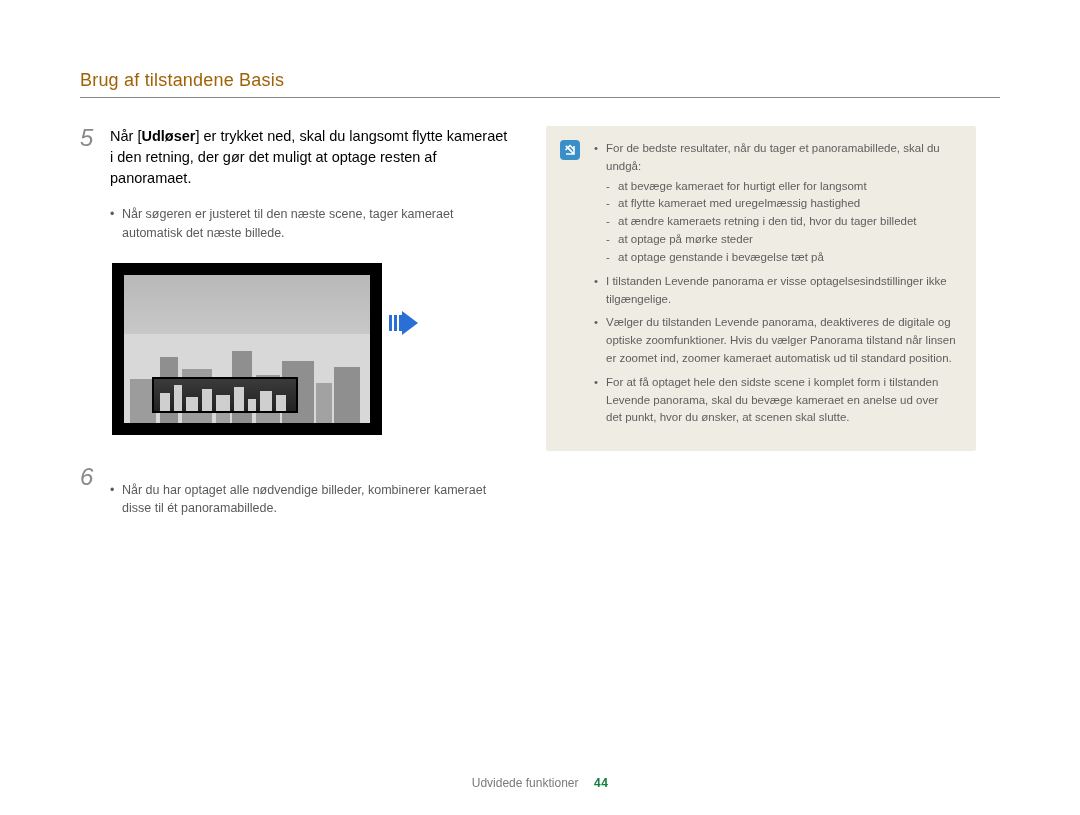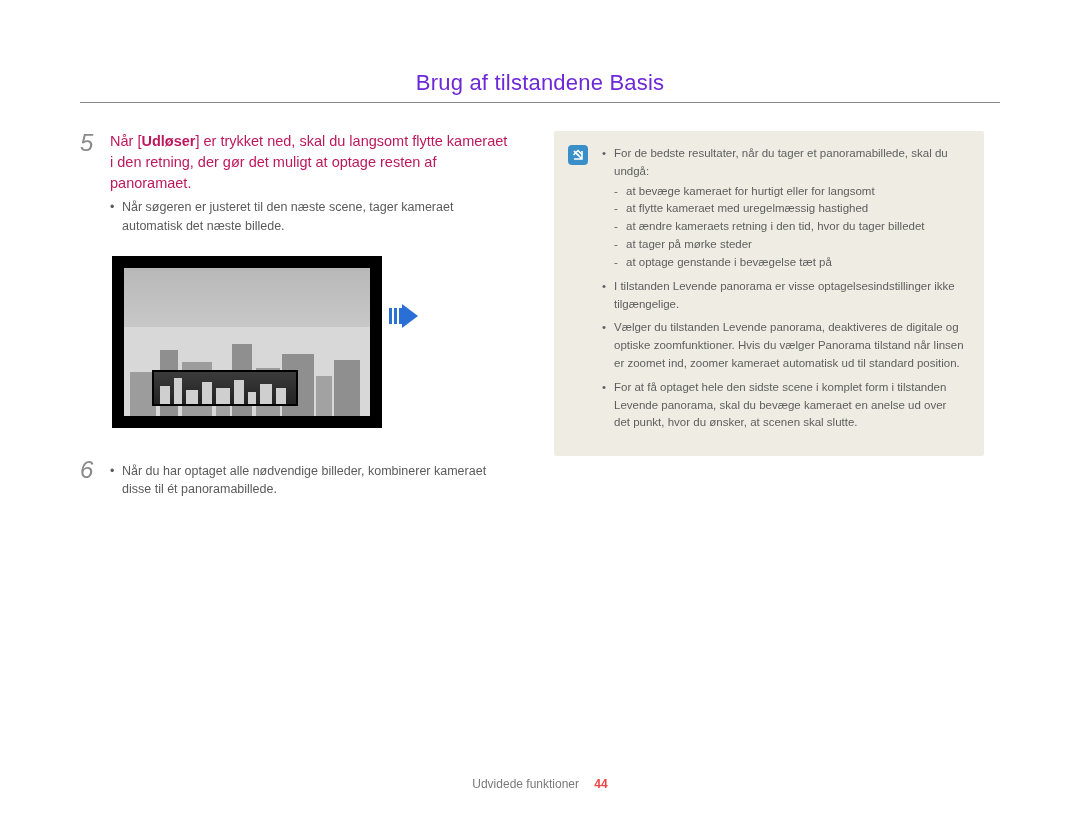--- a/index.html
+++ b/index.html
@@ -6,65 +6,64 @@
   body {
     width: 1080px;
     height: 815px;
     background: #fff;
     font-family: Arial, Helvetica, sans-serif;
     color: #4a4a4a;
     position: relative;
     padding: 70px 80px 0 80px;
   }
   .header-title {
-    font-size: 22px;
-    color: #6d28d9;
+    font-size: 18px;
+    color: #a16207;
     font-weight: 300;
     letter-spacing: 0.2px;
     margin-bottom: 6px;
-    text-align: center;
   }
   .rule {
     border: none;
     border-top: 1px solid #888;
     margin-bottom: 28px;
   }
   .columns {
     display: flex;
     gap: 36px;
     align-items: flex-start;
   }
   .col-left { flex: 0 0 430px; }
-  .col-right { flex: 0 0 430px; margin-left: 8px; }
+  .col-right { flex: 0 0 430px; }
 
   .step {
     display: flex;
     gap: 14px;
     margin-bottom: 10px;
   }
   .step-num {
     font-size: 24px;
     color: #8a8a8a;
     font-weight: 300;
     line-height: 1;
     flex-shrink: 0;
     min-width: 16px;
     font-style: italic;
   }
   .step-body { flex: 1; }
   .step-title {
     font-size: 14.5px;
-    color: #be185d;
+    color: #000000;
     line-height: 1.45;
     font-weight: 400;
   }
   .step-title .bold { font-weight: 700; }
   .sub-bullets {
     list-style: none;
-    margin-top: 4px;
+    margin-top: 16px;
     padding-left: 0;
   }
   .sub-bullets li {
     font-size: 12.5px;
     color: #5a5a5a;
     line-height: 1.5;
     position: relative;
     padding-left: 12px;
     margin-bottom: 4px;
   }
@@ -187,21 +186,21 @@
   .dash-list li::before { content: "-"; position:absolute; left:0; }
 
   .footer {
     position: absolute;
     bottom: 24px;
     left: 0; right: 0;
     text-align: center;
     font-size: 12px;
     color: #7a7a7a;
   }
-  .footer .pg { color: #ef4444; font-weight: 600; margin-left: 12px;}
+  .footer .pg { color: #15803d; font-weight: 600; margin-left: 12px; font-family: Liberation Mono, monospace;}
 </style>
 </head>
 <body>
 
 <div class="header-title">Brug af tilstandene Basis</div>
 <hr class="rule">
 
 <div class="columns">
 
   <div class="col-left">
@@ -269,21 +268,21 @@
           <path d="M3 12 L12 3 L21 12" stroke="#fff" fill="none"></path>
         </svg>
       </div>
       <ul>
         <li>
           <span>For de bedste resultater, når du tager et panoramabillede, skal du undgå:</span>
           <ul class="dash-list">
             <li>at bevæge kameraet for hurtigt eller for langsomt</li>
             <li>at flytte kameraet med uregelmæssig hastighed</li>
             <li>at ændre kameraets retning i den tid, hvor du tager billedet</li>
-            <li>at tager på mørke steder</li>
+            <li>at optage på mørke steder</li>
             <li>at optage genstande i bevægelse tæt på</li>
           </ul>
         </li>
         <li>I tilstanden Levende panorama er visse optagelsesindstillinger ikke tilgængelige.</li>
         <li>Vælger du tilstanden Levende panorama, deaktiveres de digitale og optiske zoomfunktioner. Hvis du vælger Panorama tilstand når linsen er zoomet ind, zoomer kameraet automatisk ud til standard position.</li>
         <li>For at få optaget hele den sidste scene i komplet form i tilstanden Levende panorama, skal du bevæge kameraet en anelse ud over det punkt, hvor du ønsker, at scenen skal slutte.</li>
       </ul>
     </div>
   </div>
 

